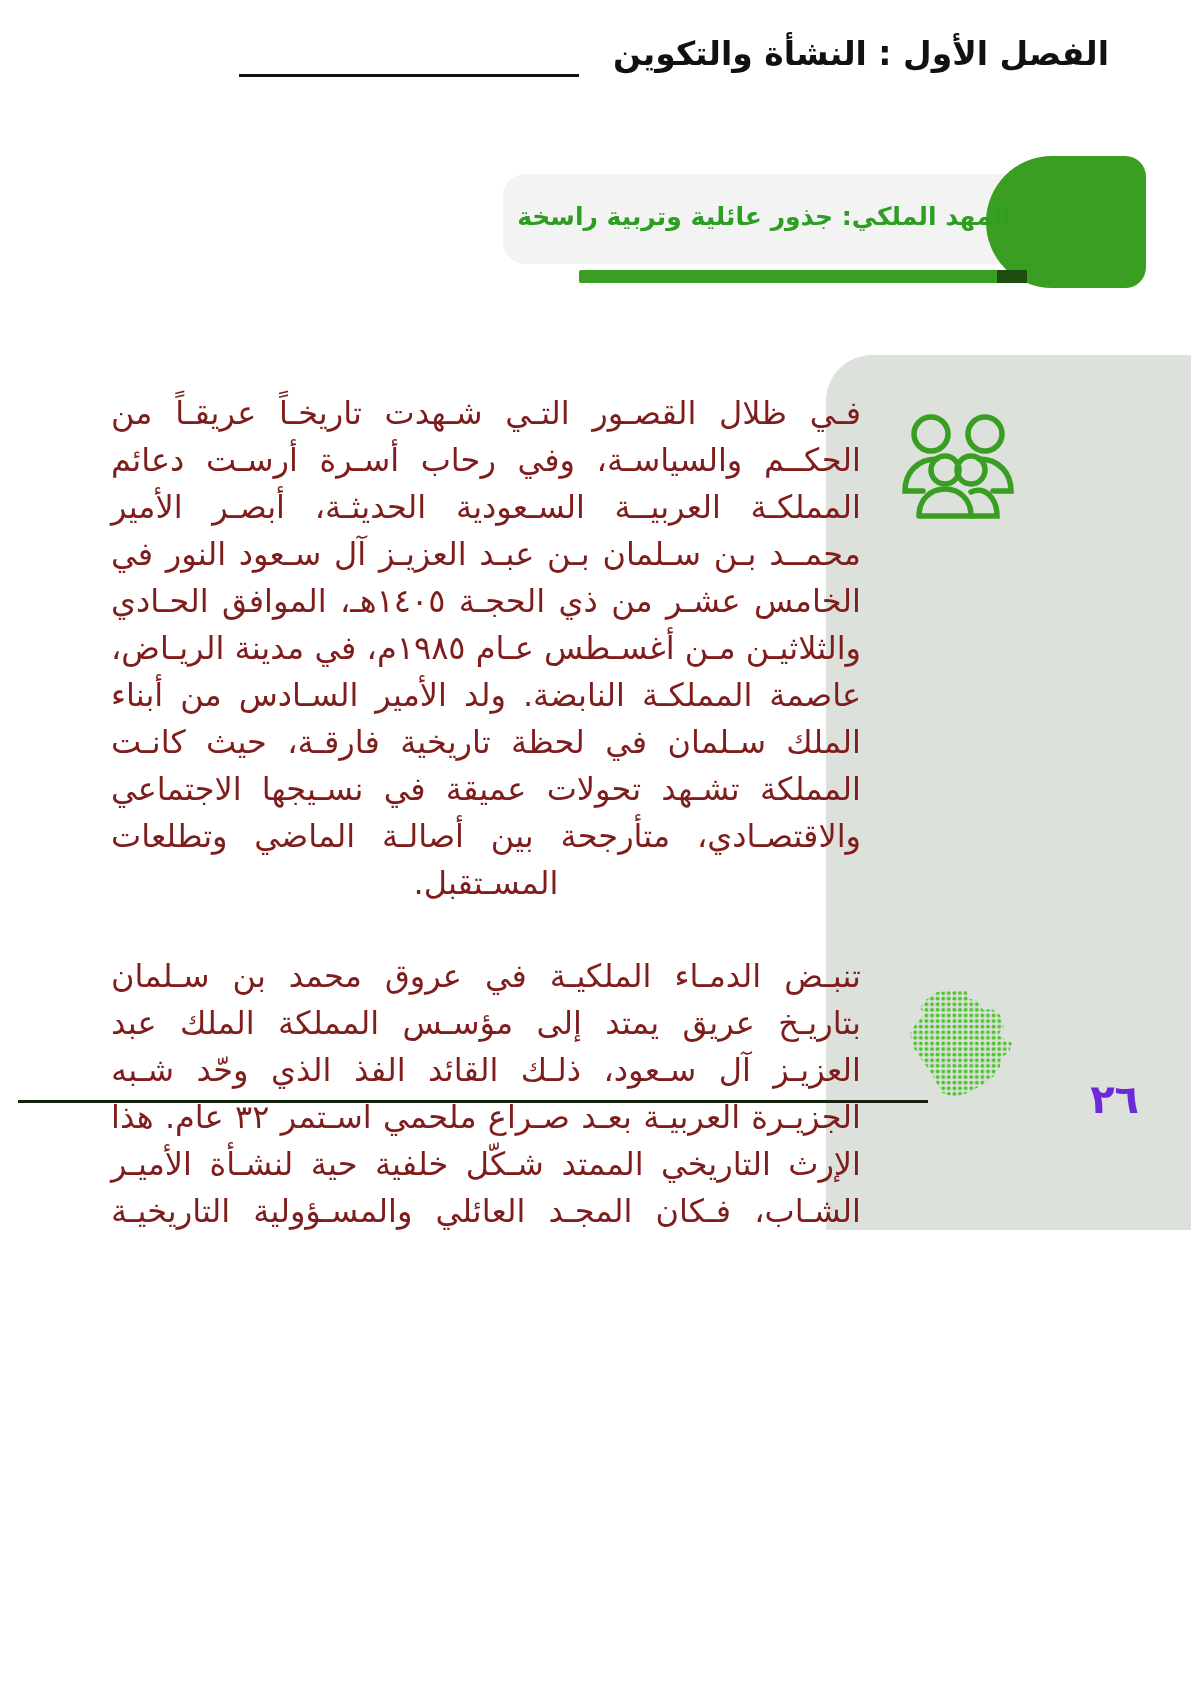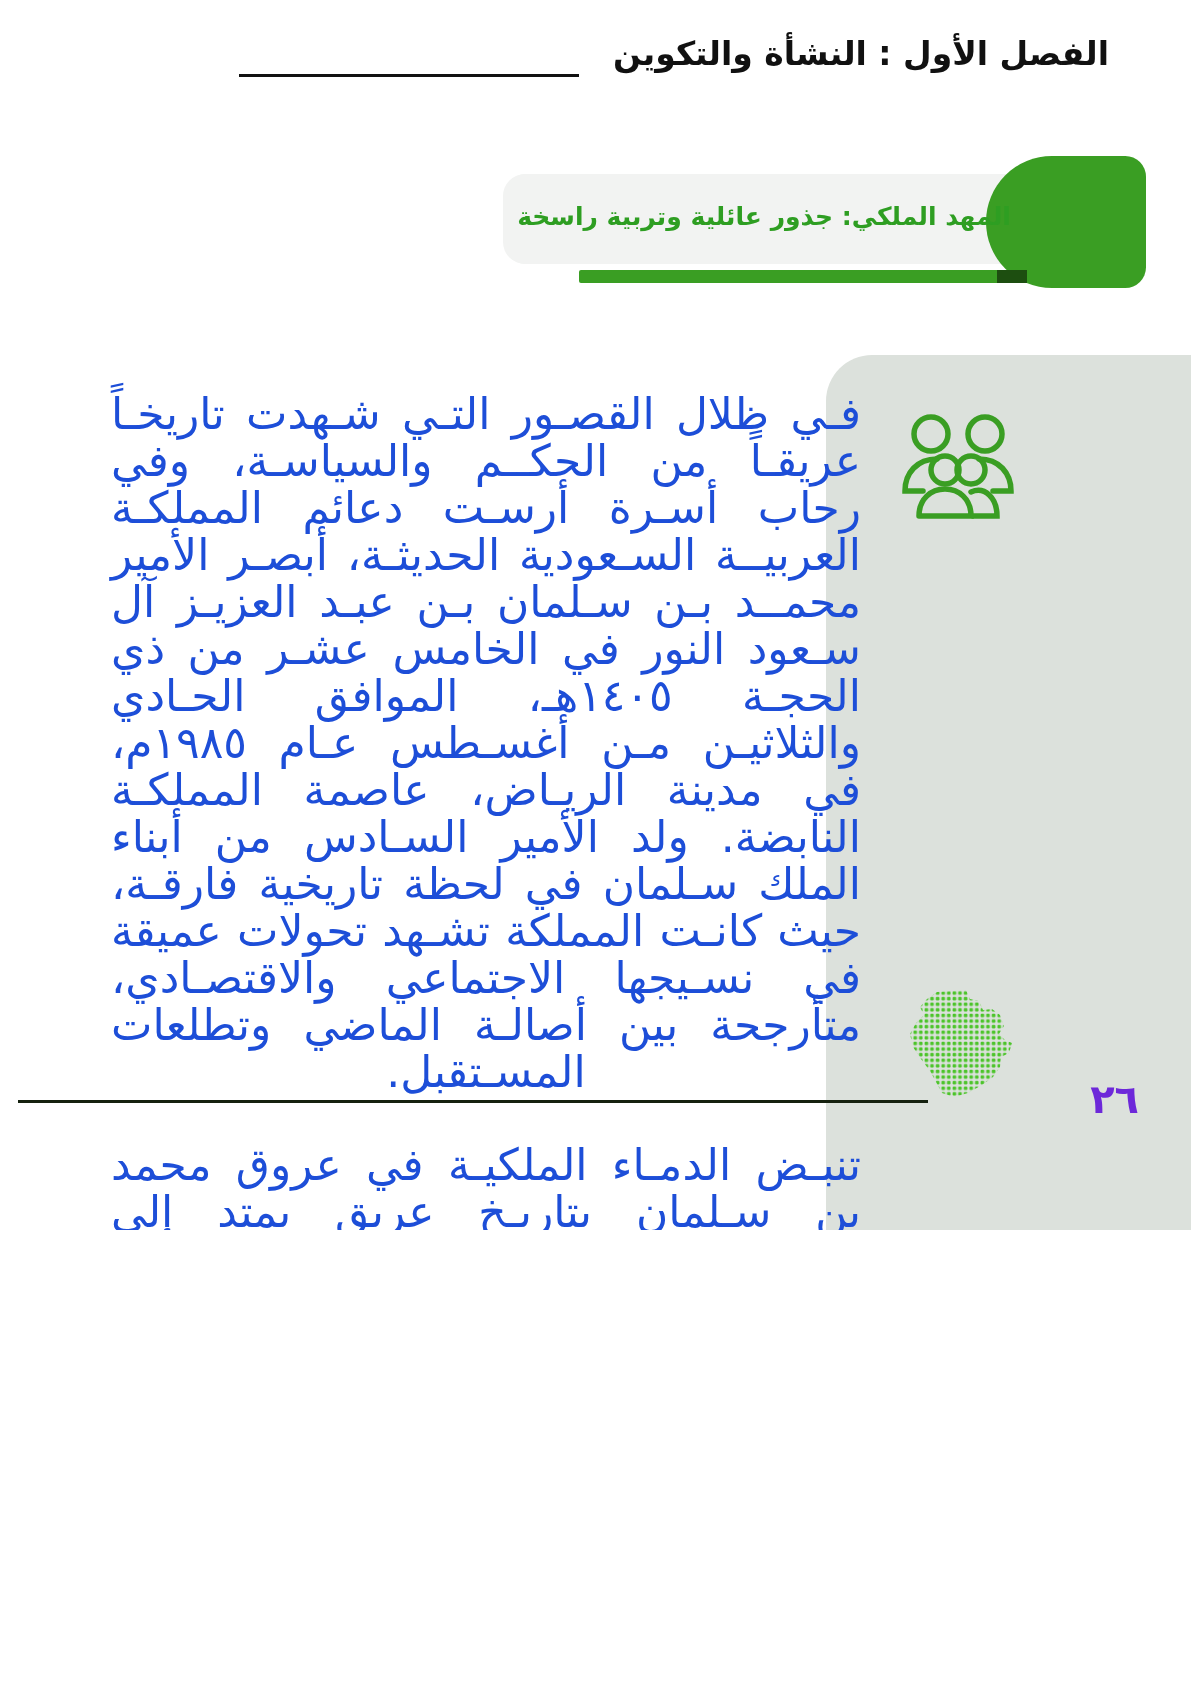--- a/index.html
+++ b/index.html
@@ -145,23 +145,23 @@
   .body-col {
     position: absolute;
     top: 390px;
     right: 330px;
     width: 750px;
     direction: rtl;
     text-align: justify;
     text-align-last: center;
   }
   .para {
-    font-size: 44px;
+    font-size: 32px;
     line-height: 47px;
-    color: #1d4ed8;
+    color: #7f1d1d;
     margin: 0 0 46px 0;
     font-weight: 400;
     text-align: justify;
     text-justify: inter-word;
   }
   .para:last-child { margin-bottom: 16px; }
 
   
   .footer-rule {
     position: absolute;

